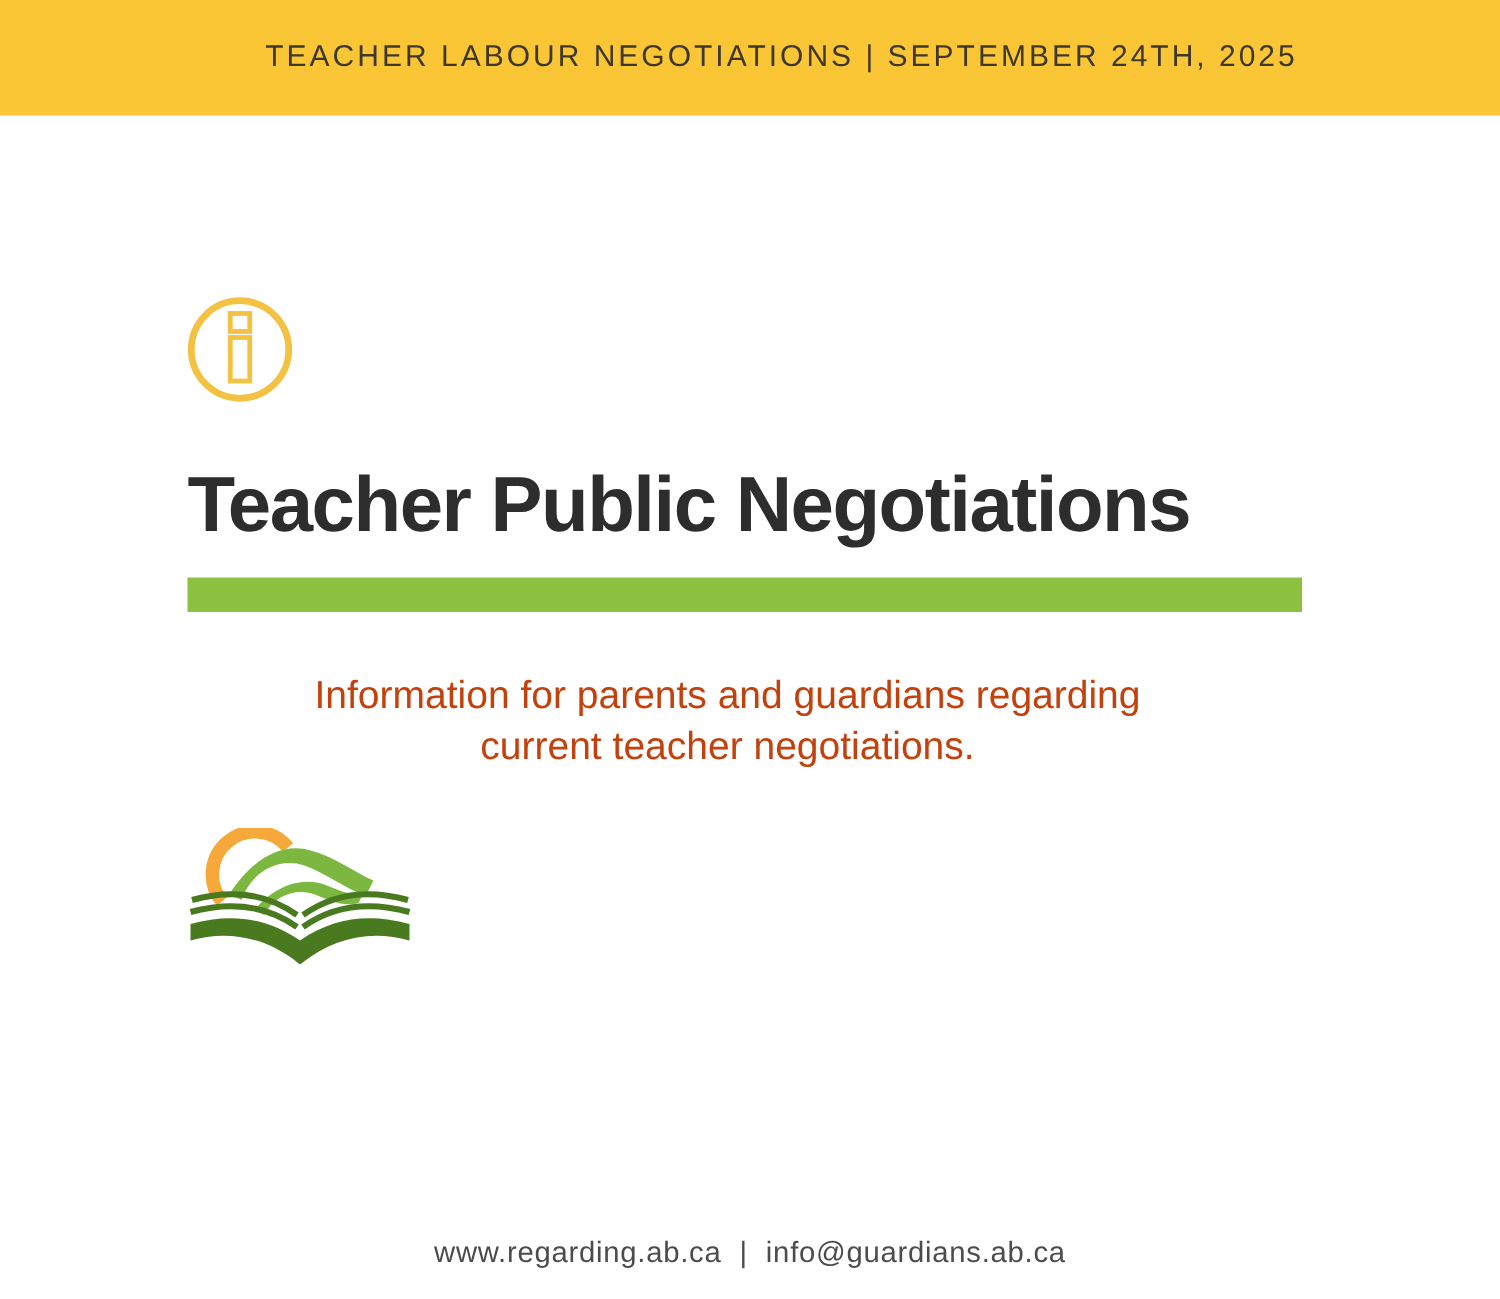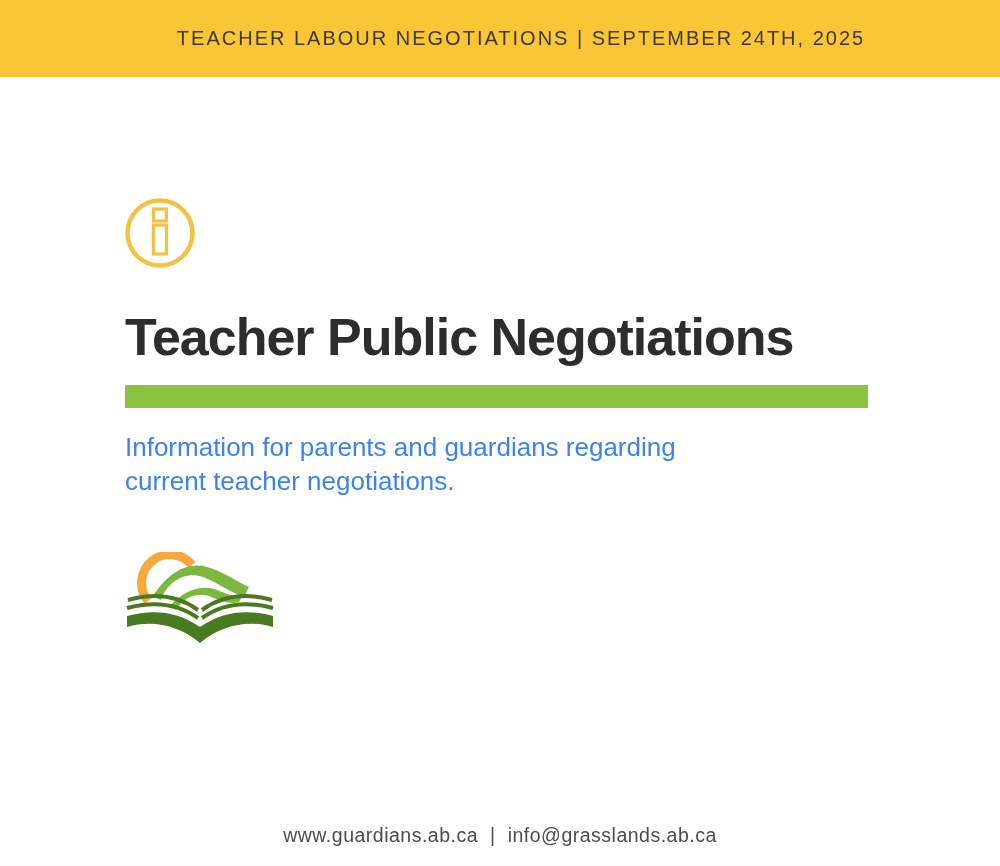--- a/index.html
+++ b/index.html
@@ -57,27 +57,28 @@
   .accent-bar {
     position: absolute;
     left: 125px; top: 385px;
     width: 743px; height: 23px;
     background: #8BC341;
   }
 
   
   .page-subtitle {
     position: absolute;
-    left: 125px; top: 430px;
+    left: 125px; top: 446px;
     width: 720px;
     font-size: 26px;
     line-height: 34px;
     font-weight: 400;
-    color: #3b82f6;
+    color: #c2410c;
     white-space: pre-line;
+    text-align: center;
   }
 
   
   .logo {
     position: absolute;
     left: 125px; top: 552px;
     display: flex;
     align-items: flex-start;
   }
   .logo-graphic { width: 150px; height: 92px; display: block; }
@@ -149,18 +150,18 @@
         <path d="M 147 48 C 122 41, 98 43, 77 58" fill="none" stroke="#4A7A1F" stroke-width="4"></path>
         <path d="M 2 56 C 28 49, 52 51, 73 66" fill="none" stroke="#4A7A1F" stroke-width="4"></path>
         <path d="M 148 56 C 122 49, 98 51, 77 66" fill="none" stroke="#4A7A1F" stroke-width="4"></path>
         <path d="M 2 64 C 28 57, 52 59, 75 75 L 75 91 C 52 72, 26 68, 2 75 Z" fill="#4A7A1F"></path>
         <path d="M 148 64 C 122 57, 98 59, 75 75 L 75 91 C 98 72, 124 68, 148 75 Z" fill="#4A7A1F"></path>
       </g>
     </svg>
   </div>
 
   <div class="footer">
-    <span>www.guardians.ab.ca</span>
+    <span>www.regarding.ab.ca</span>
     <span class="sep">|</span>
-    <span>info@grasslands.ab.ca</span>
+    <span>info@guardians.ab.ca</span>
   </div>
 
 </div>
 
 </body></html>

